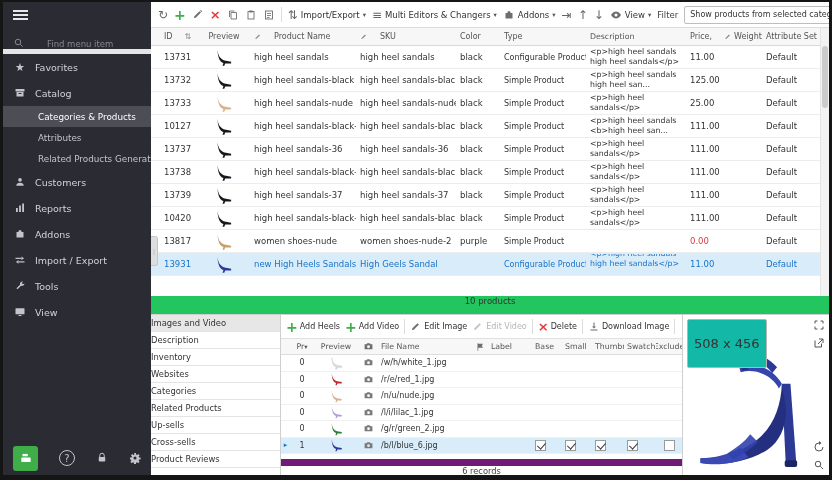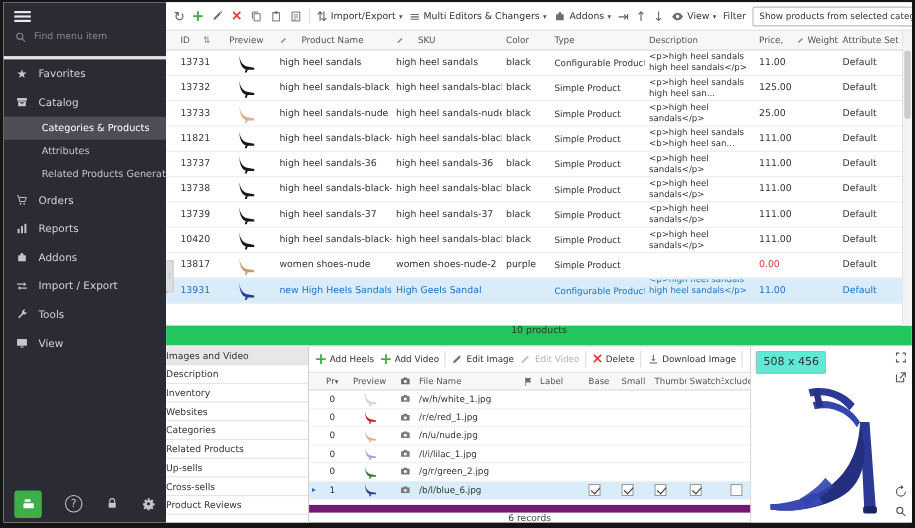--- a/index.html
+++ b/index.html
@@ -3,21 +3,21 @@
 <meta charset="utf-8">
 <style>
   *{box-sizing:border-box;margin:0;padding:0}
   html,body{width:832px;height:480px;font-family:"DejaVu Sans",sans-serif;background:#fff}
   .app{position:relative;width:832px;height:480px;background:#fff;border:3px solid #151515;border-top-width:2px;border-bottom-width:5px;overflow:hidden}
 
   
   .sidebar{position:absolute;left:0;top:0;bottom:0;width:148px;background:#2b2b33;color:#d2d2d8;overflow:hidden}
   .sb-head{height:26px;display:flex;align-items:center;padding-left:10px}
   .burger div{width:15px;height:2px;background:#e8e8ec;margin:2px 0}
-  .sb-search{height:26px;display:flex;align-items:flex-start;gap:6px;padding:0 10px;border-bottom:3px solid #e5e5e5}
+  .sb-search{height:26px;display:flex;align-items:flex-end;gap:22px;padding:0 10px;border-bottom:5px solid #e5e5e5}
   .sb-search input{background:transparent;border:none;outline:none;color:#cfcfd6;font-size:8.5px;width:100px;font-family:"DejaVu Sans",sans-serif}
   .sb-search input::placeholder{color:#86868e}
   .nav-item{height:26px;display:flex;align-items:center;gap:9px;padding-left:11px;font-size:9.5px;white-space:nowrap}
   .nav-sub{height:21px;display:flex;align-items:center;padding-left:35px;font-size:8.8px;color:#c3c3ca;white-space:nowrap}
   .nav-sub.selnav{background:#4d4d56;color:#fff}
   .sic{width:12px;height:12px;fill:#c4c4cc;flex:none}
   .star{color:#c4c4cc;font-size:11px;width:12px;text-align:center}
   .sb-bottom{position:absolute;left:0;right:0;bottom:0;height:34px;display:flex;align-items:center;justify-content:space-between;padding:0 10px}
   .posbtn{width:25px;height:25px;background:#3fae49;border-radius:3px;display:flex;align-items:center;justify-content:center}
   .helpbtn{width:16px;height:16px;border:1.5px solid #c4c4cc;border-radius:50%;font-size:10px;color:#c4c4cc;display:flex;align-items:center;justify-content:center}
@@ -89,21 +89,21 @@
   .d-label{width:44px}
   .d-base,.d-small,.d-thumb,.d-swatch{width:30px;justify-content:flex-start}
   .d-thumb{width:32px}.d-swatch{width:32px}
   .d-excl{flex:1;justify-content:center;min-width:0}
   .cb{width:11px;height:11px;border:1px solid #9a9a9a;background:#fff;position:relative;flex:none}
   .cb.on::after{content:"";position:absolute;left:3px;top:0px;width:4px;height:7px;border:solid #3c3c3c;border-width:0 1.6px 1.6px 0;transform:rotate(42deg)}
   .detail-status{margin-top:auto;height:16px;flex:none;display:flex;align-items:center;justify-content:center;font-size:8.3px;color:#444;border-top:7px solid #701a75}
 
   
   .preview{width:146px;flex:none;position:relative;background:#fff}
-  .dim-box{position:absolute;top:4px;left:4px;border:1px solid #b5b5b5;border-radius:2px;background:#5eead4;font-size:10px;color:#333;padding:4px 6px;z-index:2}
+  .dim-box{position:absolute;top:4px;left:4px;border:1px solid #b5b5b5;border-radius:2px;background:#14b8a6;font-size:13px;color:#333;padding:16px 6px;z-index:2}
   .pv-ic{position:absolute;z-index:2}
   .big-shoe{position:absolute;left:6px;right:6px;top:16px;bottom:10px}
 </style>
 </head>
 <body>
 
 <div class="app">
 
   <div class="sidebar">
     <div class="sb-head">
@@ -136,25 +136,24 @@
         <span>Categories &amp; Products</span>
       </div>
     <div class="nav-sub">
         <span>Attributes</span>
       </div>
     <div class="nav-sub">
         <span>Related Products Generator</span>
       </div>
     <div class="nav-item">
       <svg class="sic" viewBox="0 0 24 24">
-          <path d="M3 4h2.6l2.3 10.5h9.6l2.3-7.5H7" fill="none" stroke="#c4c4cc" stroke-width="1.8"></path>
-          <circle cx="9.4" cy="18.6" r="1.7"></circle>
-          <circle cx="16" cy="18.6" r="1.7"></circle>
-        </svg>
-      <span>Orders</span>
+          <circle cx="12" cy="7.8" r="3.6"></circle>
+          <path d="M4.5 19.5c0-4 3.5-6 7.5-6s7.5 2 7.5 6z"></path>
+        </svg>
+      <span>Customers</span>
     </div>
     <div class="nav-item">
       <svg class="sic" viewBox="0 0 24 24">
           <rect x="4" y="12" width="3.6" height="8"></rect>
           <rect x="10.2" y="7" width="3.6" height="13"></rect>
           <rect x="16.4" y="3" width="3.6" height="17"></rect>
         </svg>
       <span>Reports</span>
     </div>
     <div class="nav-item">
@@ -356,21 +355,21 @@
             <div class="cell c-sku">high heel sandals-nude</div>
             <div class="cell c-color">black</div>
             <div class="cell c-type">Simple Product</div>
             <div class="cell c-desc">&lt;p&gt;high heel sandals&lt;/p&gt;</div>
             <div class="cell c-price">25.00</div>
             <div class="cell c-weight"></div>
             <div class="cell c-attr">Default</div>
           </div>
         <div class="grow">
             <div class="cell c-exp"></div>
-            <div class="cell c-id">11821</div>
+            <div class="cell c-id">10127</div>
             <div class="cell c-prev">
               <svg class="shoe" viewBox="0 0 32 32" style="color: rgb(23, 23, 31);">
                 <path fill="currentColor" d="M5 3c1 10 5 16 12 18l11 2v3H18l-1.5 4h-3l1.5-4.7C8.5 23.5 5.5 15 5 3z"></path>
               </svg>
             </div>
             <div class="cell c-name">high heel sandals-black-36</div>
             <div class="cell c-sku">high heel sandals-black-36</div>
             <div class="cell c-color">black</div>
             <div class="cell c-type">Simple Product</div>
             <div class="cell c-desc">&lt;p&gt;high heel sandals &lt;b&gt;high heel san...</div>

